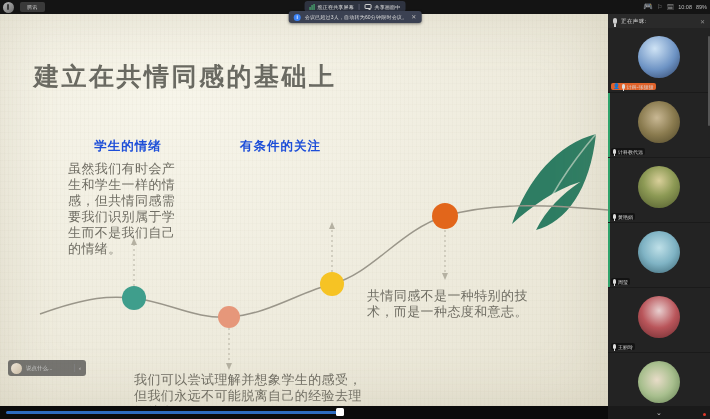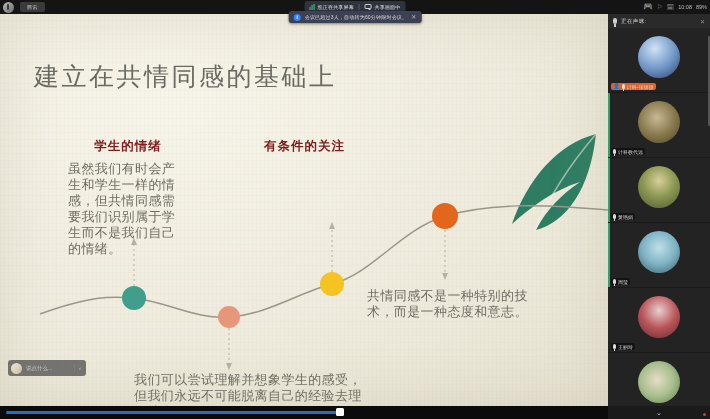--- a/index.html
+++ b/index.html
@@ -55,45 +55,45 @@
   .paper { position:absolute; inset:0;
            background:
              repeating-linear-gradient(90deg, rgba(180,175,150,.055) 0 1px, transparent 1px 4px),
              repeating-linear-gradient(0deg, rgba(170,165,140,.04) 0 1px, transparent 1px 7px),
              radial-gradient(ellipse at 28% 22%, #f7f5ea 0%, #eeebdd 58%, #e6e2d1 100%);
   }
   .vignette { position:absolute; inset:0; pointer-events:none;
               box-shadow:inset 0 0 60px rgba(150,142,110,.20); }
 
   .slide-title { position:absolute; left:34px; top:46px; font-size:25px;
-                 color:#6a6a62; letter-spacing:2.5px; font-weight:400;
+                 color:#6a6a62; letter-spacing:2.5px; font-weight:700;
                  font-family:"DejaVu Sans",sans-serif; }
 
   
   .leaf { position:absolute; right:10px; top:118px; width:110px; height:112px; }
 
   
   .curvewrap { position:absolute; left:0; top:0; width:608px; height:392px; }
 
   .node { position:absolute; border-radius:50%; }
   .n-teal   { width:24px; height:24px; background:#3f9e8c; left:122px; top:272px; }
   .n-salmon { width:22px; height:22px; background:#e6977a; left:218px; top:292px; }
   .n-yellow { width:24px; height:24px; background:#f6c324; left:320px; top:258px; }
   .n-orange { width:26px; height:26px; background:#e2661b; left:432px; top:189px; }
 
   
   .blk { position:absolute; }
-  .blk h3 { font-size:12.5px; color:#7f1d1d; font-weight:bold; letter-spacing:1px;
+  .blk h3 { font-size:12.5px; color:#1d4ed8; font-weight:bold; letter-spacing:1px;
             font-family:"DejaVu Sans",sans-serif; margin-bottom:6px; }
   .blk p  { font-size:13px; line-height:16px; color:#6f6d63; letter-spacing:.4px;
             font-family:"DejaVu Sans",sans-serif; }
 
   .blk-1 { left:68px;  top:124px; width:120px; }
   .blk-1 h3 { text-align:center; }
-  .blk-2 { left:264px; top:124px; width:126px; }
+  .blk-2 { left:240px; top:124px; width:126px; }
   .blk-2 h3 { text-align:left; }
   .blk-3 { left:367px; top:274px; width:178px; }
   .blk-4 { left:134px; top:358px; width:232px; }
   .blk-4 h3 { text-align:center; }
 
   
   .cmt { position:absolute; left:8px; top:346px; display:flex; align-items:center;
          height:16px; background:rgba(70,70,70,.72); border-radius:3px;
          padding:0 3px; gap:4px; z-index:20; }
   .cmt-av { width:11px; height:11px; border-radius:50%;

